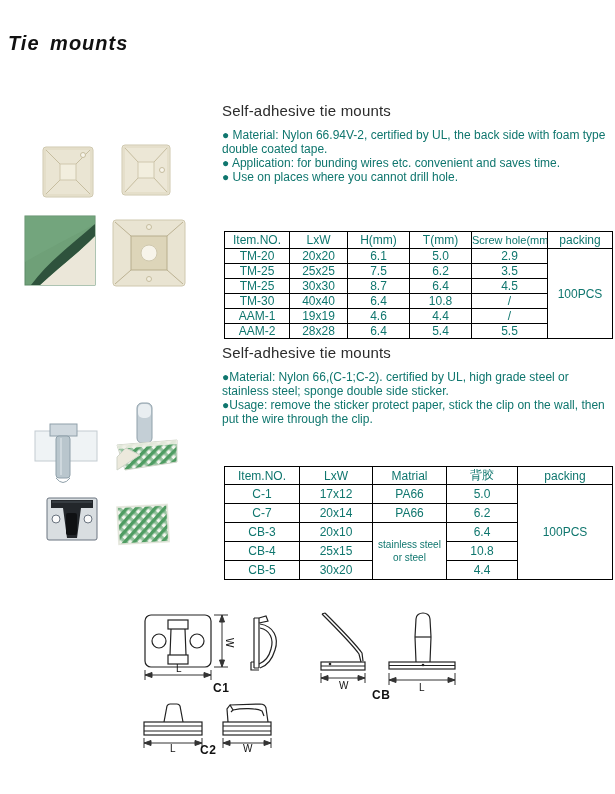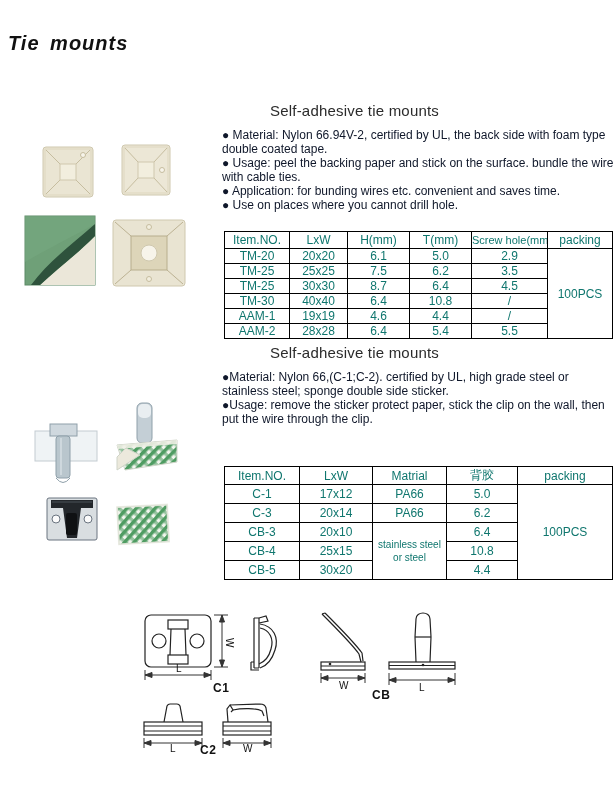--- a/index.html
+++ b/index.html
@@ -6,23 +6,23 @@
   .page{
     position:relative;width:615px;height:794px;background:#ffffff;
     font-family:"Liberation Sans",sans-serif;color:#1a1a1a;overflow:hidden;
   }
   .abs{position:absolute;}
   .page-title{
     left:8px;top:32px;font-size:20px;font-weight:bold;color:#111;
     letter-spacing:1px;word-spacing:4px;font-style:italic;
   }
   .sec-heading{
-    font-size:15px;color:#2b2b2b;letter-spacing:0.2px;margin-left:48px;
-  }
-  .bullets{width:393px;font-size:12px;line-height:14px;color:#0f172a;}
+    font-size:15px;color:#2b2b2b;letter-spacing:0.2px;
+  }
+  .bullets{width:393px;font-size:12px;line-height:14px;color:#0f766e;}
   .bullets p{margin:0 0 0 0;}
   table.spec{
     border-collapse:collapse;table-layout:fixed;background:#fff;
     font-size:12px;color:#0f766e;
   }
   table.spec td,table.spec th{
     border:1px solid #000;text-align:center;vertical-align:middle;
     padding:0;font-weight:normal;overflow:hidden;white-space:nowrap;
   }
   table.spec th{height:16px;}
@@ -122,21 +122,20 @@
 
     <g transform="rotate(-3 112 128)">
       <rect x="88" y="111" width="50" height="37" fill="url(#plaid)" stroke="#cfd4c8"></rect>
       <rect x="88" y="111" width="50" height="37" fill="none" stroke="#e8eadf" stroke-width="2" opacity="0.7"></rect>
     </g>
   </svg>
 
   <div class="abs sec-heading" style="left:222px;top:102px;">Self-adhesive tie mounts</div>
   <div class="abs bullets" style="left:222px;top:128px;">
     <p>● Material: Nylon 66.94V-2, certified by UL, the back side with foam type double coated tape.</p>
-    <p>● Usage: peel the backing paper and stick on the surface. bundle the wire with cable ties.</p>
     <p>● Application: for bunding wires etc. convenient and saves time.</p>
     <p>● Use on places where  you cannot drill hole.</p>
   </div>
 
   <table id="table1" class="spec abs" style="left:224px;top:231px;width:389px;">
     <colgroup>
       <col style="width:65px">
         <col style="width:58px">
         <col style="width:62px">
       <col style="width:62px">
@@ -221,21 +220,21 @@
       <th>packing</th>
     </tr>
     <tr>
       <td>C-1</td>
       <td>17x12</td>
       <td>PA66</td>
       <td>5.0</td>
       <td rowspan="5">100PCS</td>
     </tr>
     <tr>
-      <td>C-3</td>
+      <td>C-7</td>
       <td>20x14</td>
       <td>PA66</td>
       <td>6.2</td>
     </tr>
     <tr>
       <td>CB-3</td>
       <td>20x10</td>
       <td rowspan="3" class="merged-cell">stainless steel or steel</td>
       <td>6.4</td>
     </tr>

